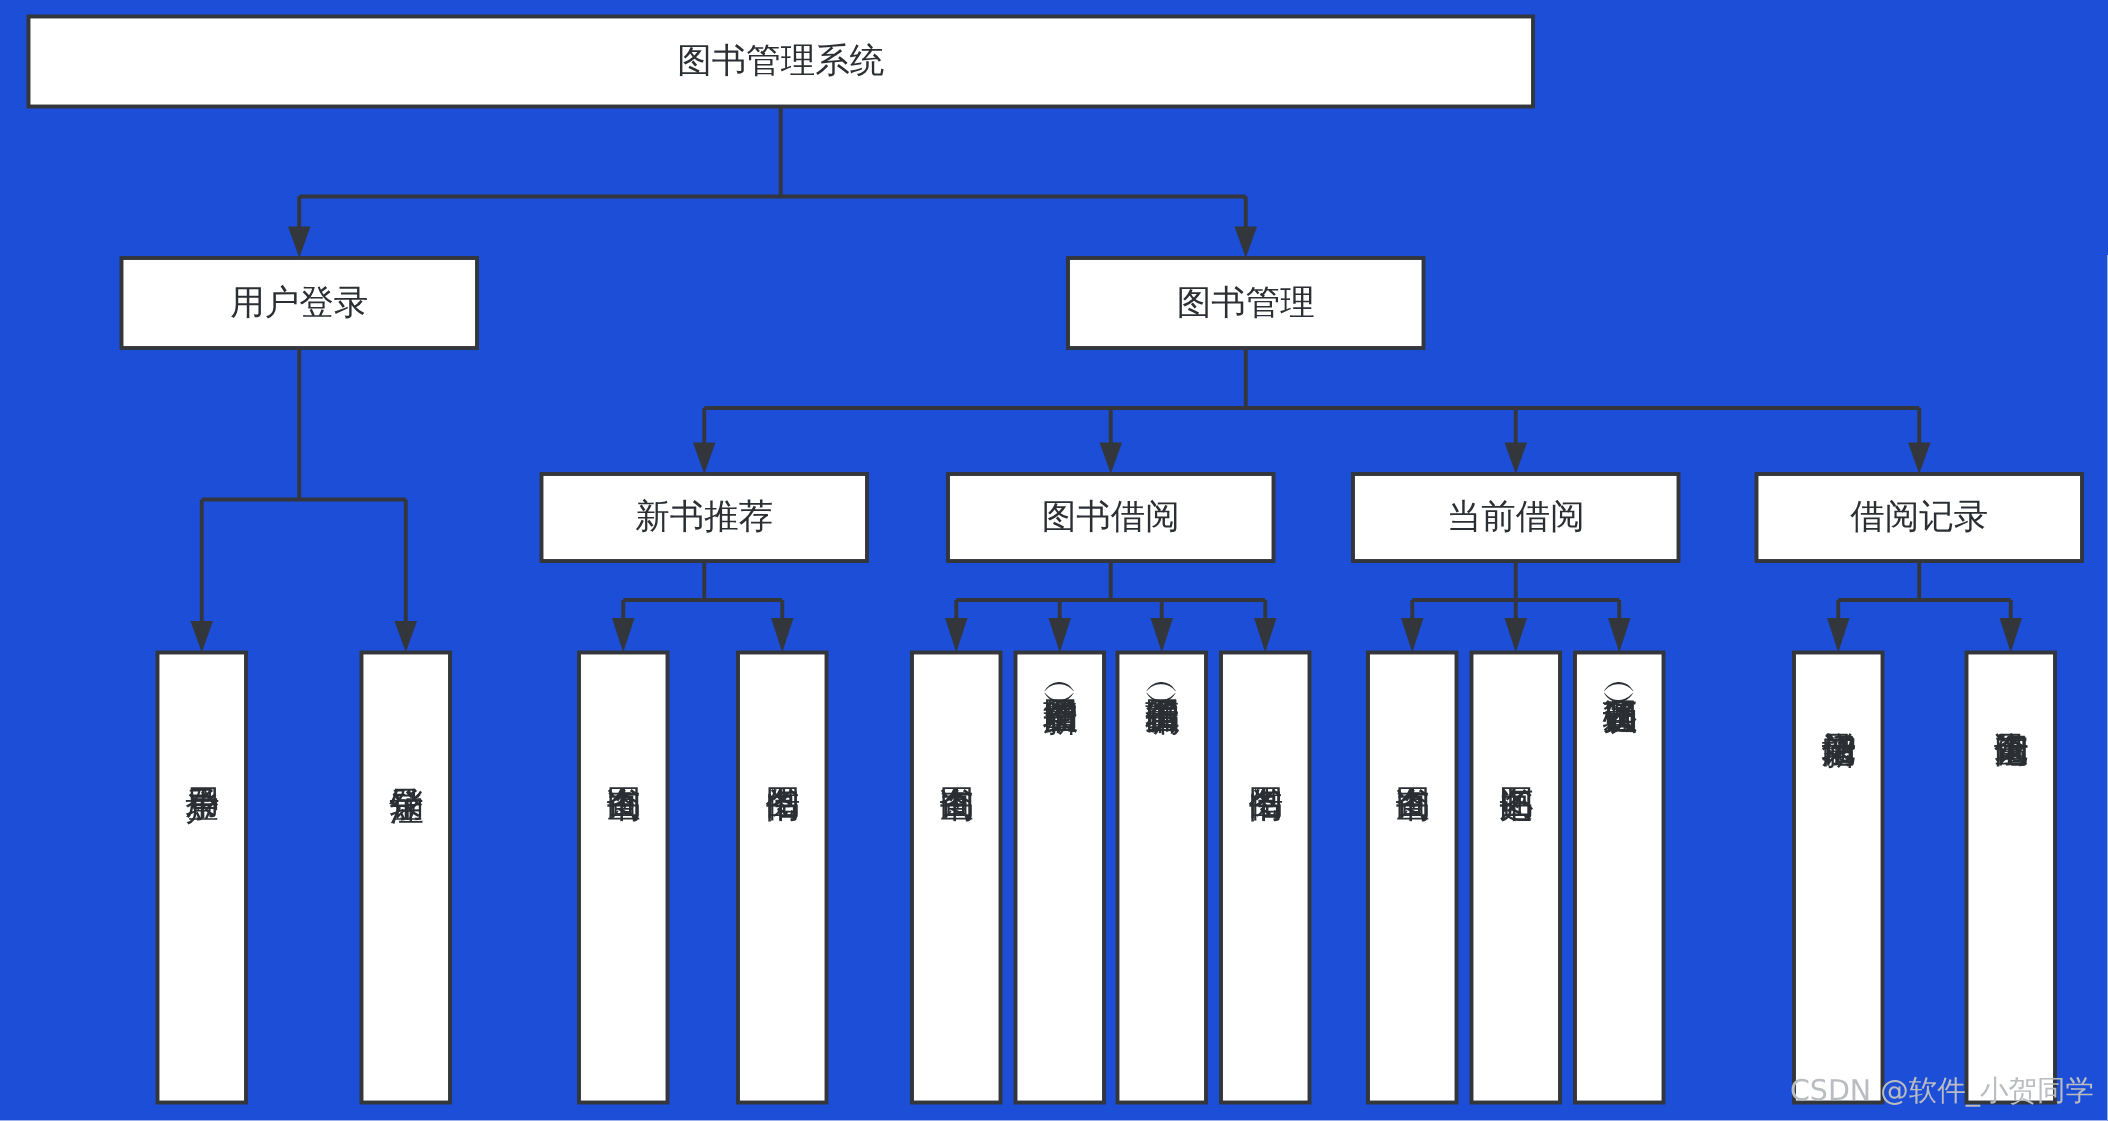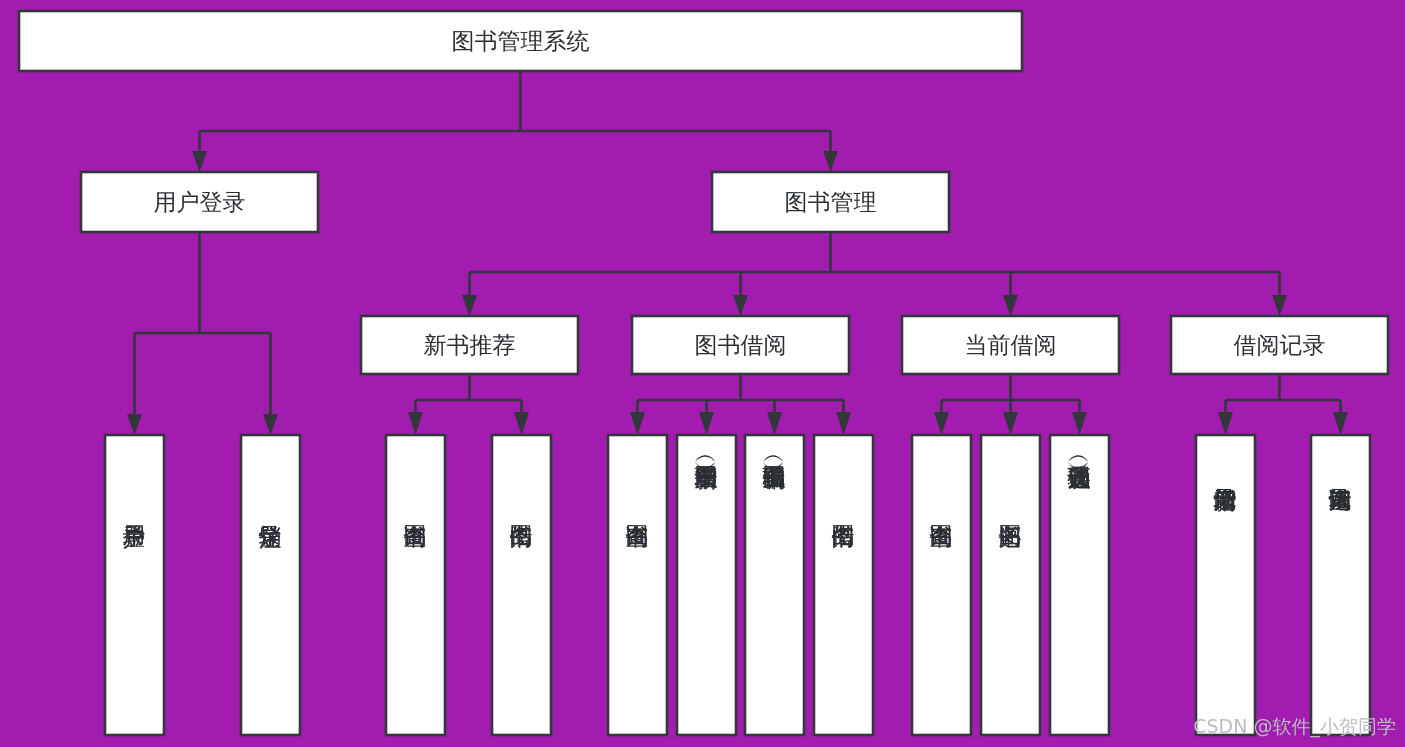--- a/index.html
+++ b/index.html
@@ -8,21 +8,21 @@
     padding: 0;
     background: #ffffff;
   }
   body {
     font-family: "Liberation Sans", "DejaVu Sans", sans-serif;
   }
   #diagram-root {
     position: relative;
     width: 1405px;
     height: 747px;
-    background: #a21caf;
+    background: #1d4ed8;
     overflow: hidden;
   }
   svg#tree-svg {
     position: absolute;
     left: 0;
     top: 0;
     width: 1405px;
     height: 747px;
     display: block;
   }

